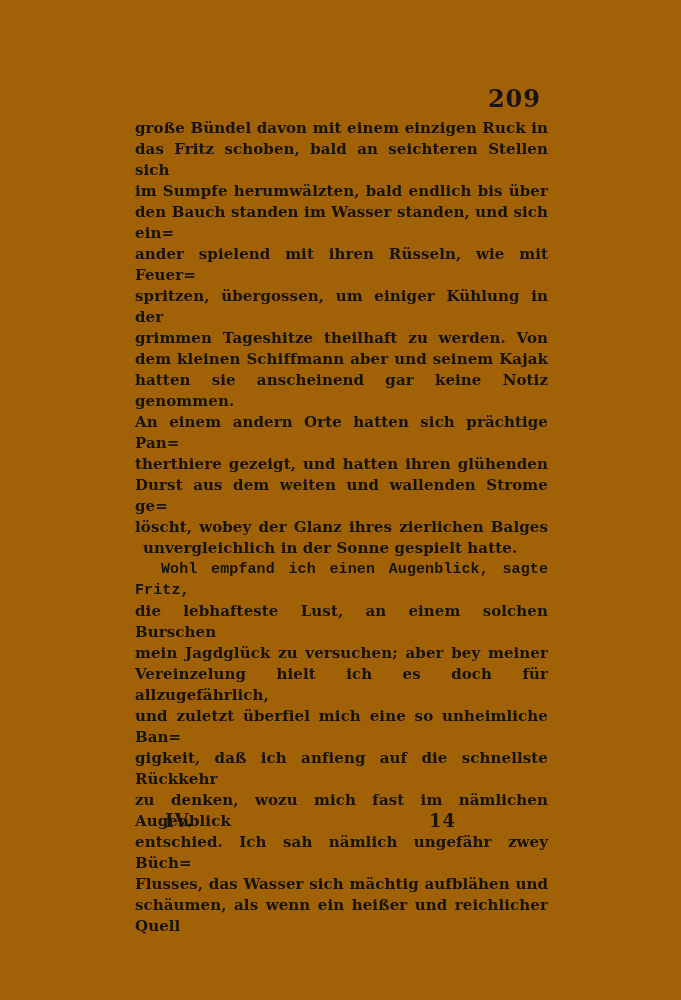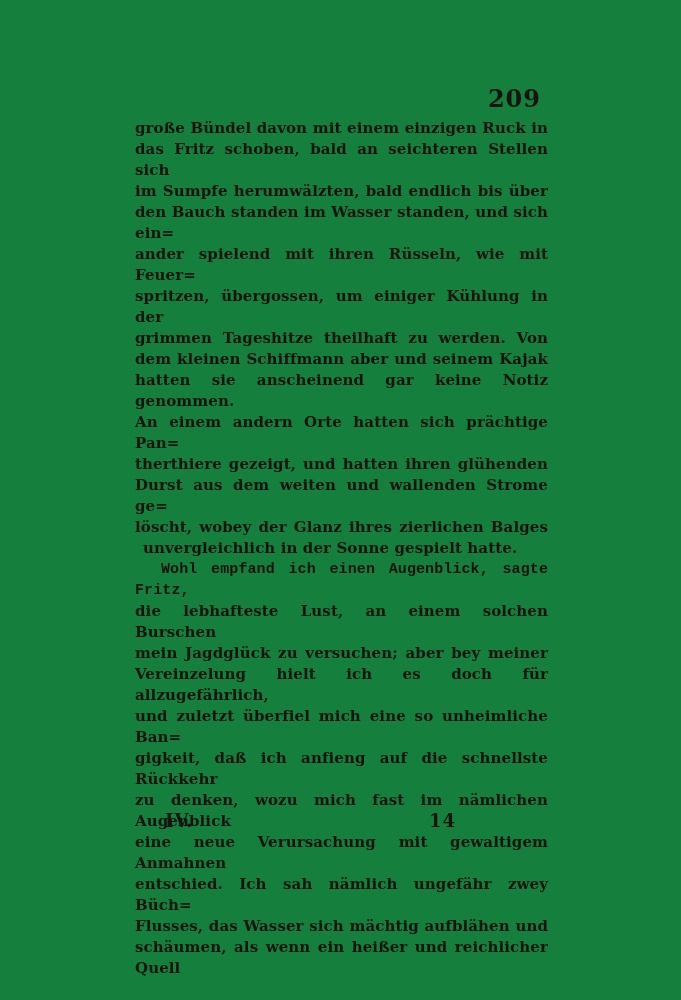--- a/index.html
+++ b/index.html
@@ -1,20 +1,20 @@
 <!DOCTYPE html>
 <html><head>
 <meta charset="utf-8">
 <style>
   html, body { margin: 0; padding: 0; background: #ffffff; }
   .page {
     position: relative;
     width: 681px;
     height: 1000px;
-    background: #15803d;
+    background: #a16207;
     font-family: "DejaVu Serif", serif;
     color: #17130e;
     overflow: hidden;
   }
   .page-number {
     position: absolute;
     top: 84px;
     left: 135px;
     width: 406px;
     text-align: right;
@@ -74,21 +74,20 @@
       <div class="line">Durst aus dem weiten und wallenden Strome ge=</div>
       <div class="line">löscht, wobey der Glanz ihres zierlichen Balges</div>
       <div class="line para-end">unvergleichlich in der Sonne gespielt hatte.</div>
       <div class="line para-start">Wohl empfand ich einen Augenblick, sagte Fritz,</div>
       <div class="line">die lebhafteste Lust, an einem solchen Burschen</div>
       <div class="line">mein Jagdglück zu versuchen; aber bey meiner</div>
       <div class="line">Vereinzelung hielt ich es doch für allzugefährlich,</div>
       <div class="line">und zuletzt überfiel mich eine so unheimliche Ban=</div>
       <div class="line">gigkeit, daß ich anfieng auf die schnellste Rückkehr</div>
       <div class="line">zu denken, wozu mich fast im nämlichen Augenblick</div>
-      <div class="line">eine neue Verursachung mit gewaltigem Anmahnen</div>
       <div class="line">entschied. Ich sah nämlich ungefähr zwey Büch=</div>
       <div class="line">Flusses, das Wasser sich mächtig aufblähen und</div>
       <div class="line">schäumen, als wenn ein heißer und reichlicher Quell</div>
     </div>
 
   <div class="footer">
     <span>IV.</span>
     <span>14</span>
   </div>
 </div>

